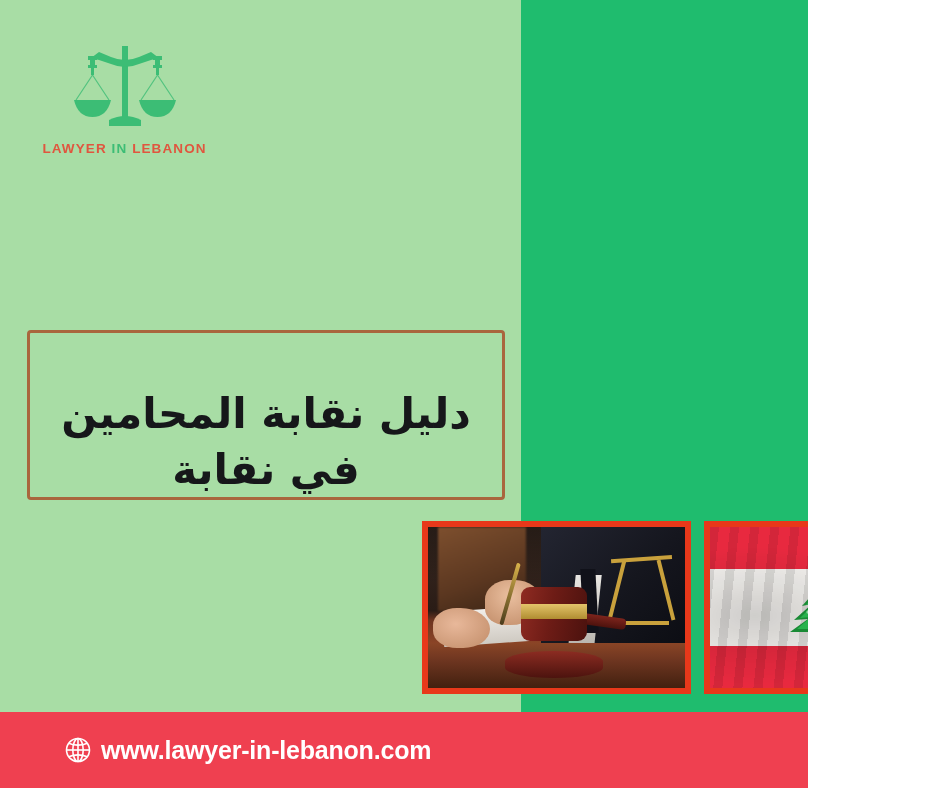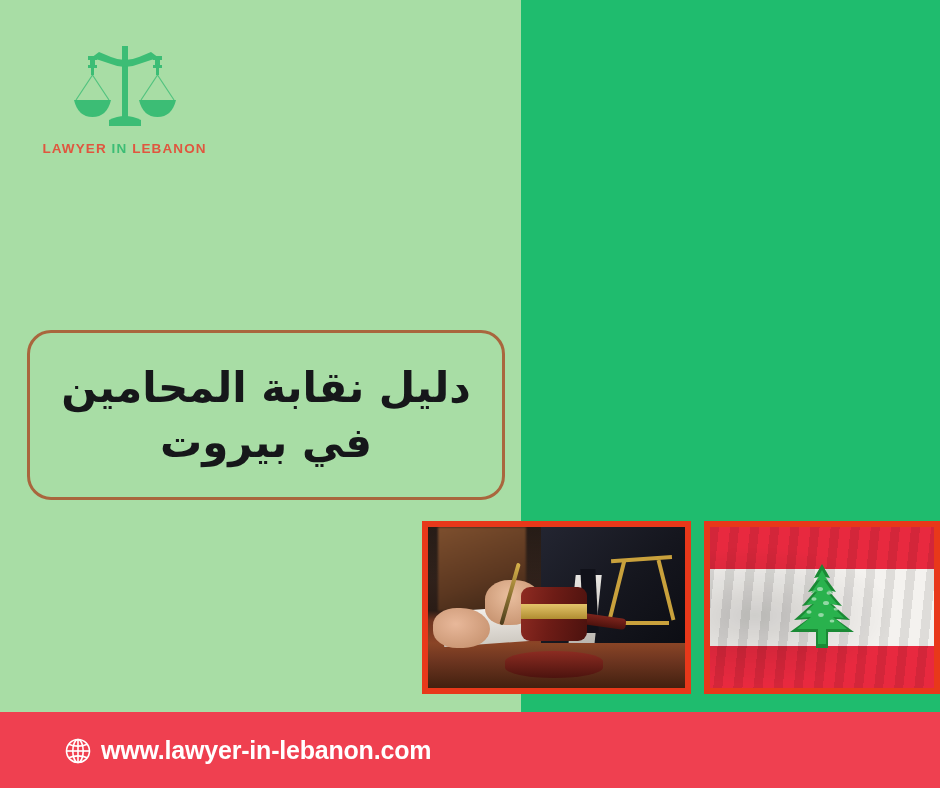--- a/index.html
+++ b/index.html
@@ -7,21 +7,21 @@
     padding: 0;
   }
   body {
     width: 940px;
     height: 788px;
     font-family: "Liberation Sans", sans-serif;
     overflow: hidden;
   }
   #poster {
     position: relative;
-    width: 940px;
+    width: 808px;
     height: 788px;
     overflow: hidden;
     background: #a8dda5;
   }
   
   .bg-left {
     position: absolute;
     left: 0; top: 0;
     width: 521px;
     height: 712px;
@@ -60,23 +60,23 @@
   .logo-text .w2 { color: #3cbd75; }
   
   .headline-box {
     position: absolute;
     left: 27px;
     top: 330px;
     width: 478px;
     height: 170px;
     box-sizing: border-box;
     border: 3px solid #a9663d;
-    border-radius: 24px;
+    border-radius: 4px;
     display: flex;
-    align-items: center;
+    align-items: flex-end;
     justify-content: center;
   }
   .headline-text {
     direction: rtl;
     text-align: center;
     color: #16171a;
     font-weight: bold;
     font-size: 42px;
     line-height: 1.32;
     font-family: "DejaVu Sans", sans-serif;
@@ -253,21 +253,21 @@
   .book-now {
     color: #ffffff;
     font-size: 24px;
     font-weight: bold;
     letter-spacing: 0.6px;
     margin-left: 48px;
     font-family: "Liberation Sans", sans-serif;
   }
   .site {
     display: flex;
-    align-items: flex-end;
+    align-items: flex-start;
     margin-left: 64px;
   }
   .globe {
     width: 28px;
     height: 28px;
     flex: 0 0 auto;
     margin-right: 9px;
   }
   .site-url {
     color: #ffffff;
@@ -308,21 +308,21 @@
     <div class="logo-text">
       <span class="w1">LAWYER</span>
       <span class="w2">IN</span>
       <span class="w3">LEBANON</span>
     </div>
   </div>
 
   <div class="headline-box">
     <div class="headline-text">
       <div>دليل نقابة المحامين</div>
-      <div>في بيروت</div>
+      <div>في نقابة</div>
     </div>
   </div>
 
   <div class="photo photo-gavel">
     <div class="gavel-scene">
       <div class="g-wood-left"></div>
       <div class="g-suit"></div>
       <div class="g-shirt"></div>
       <div class="g-tie"></div>
       <div class="g-scale">

